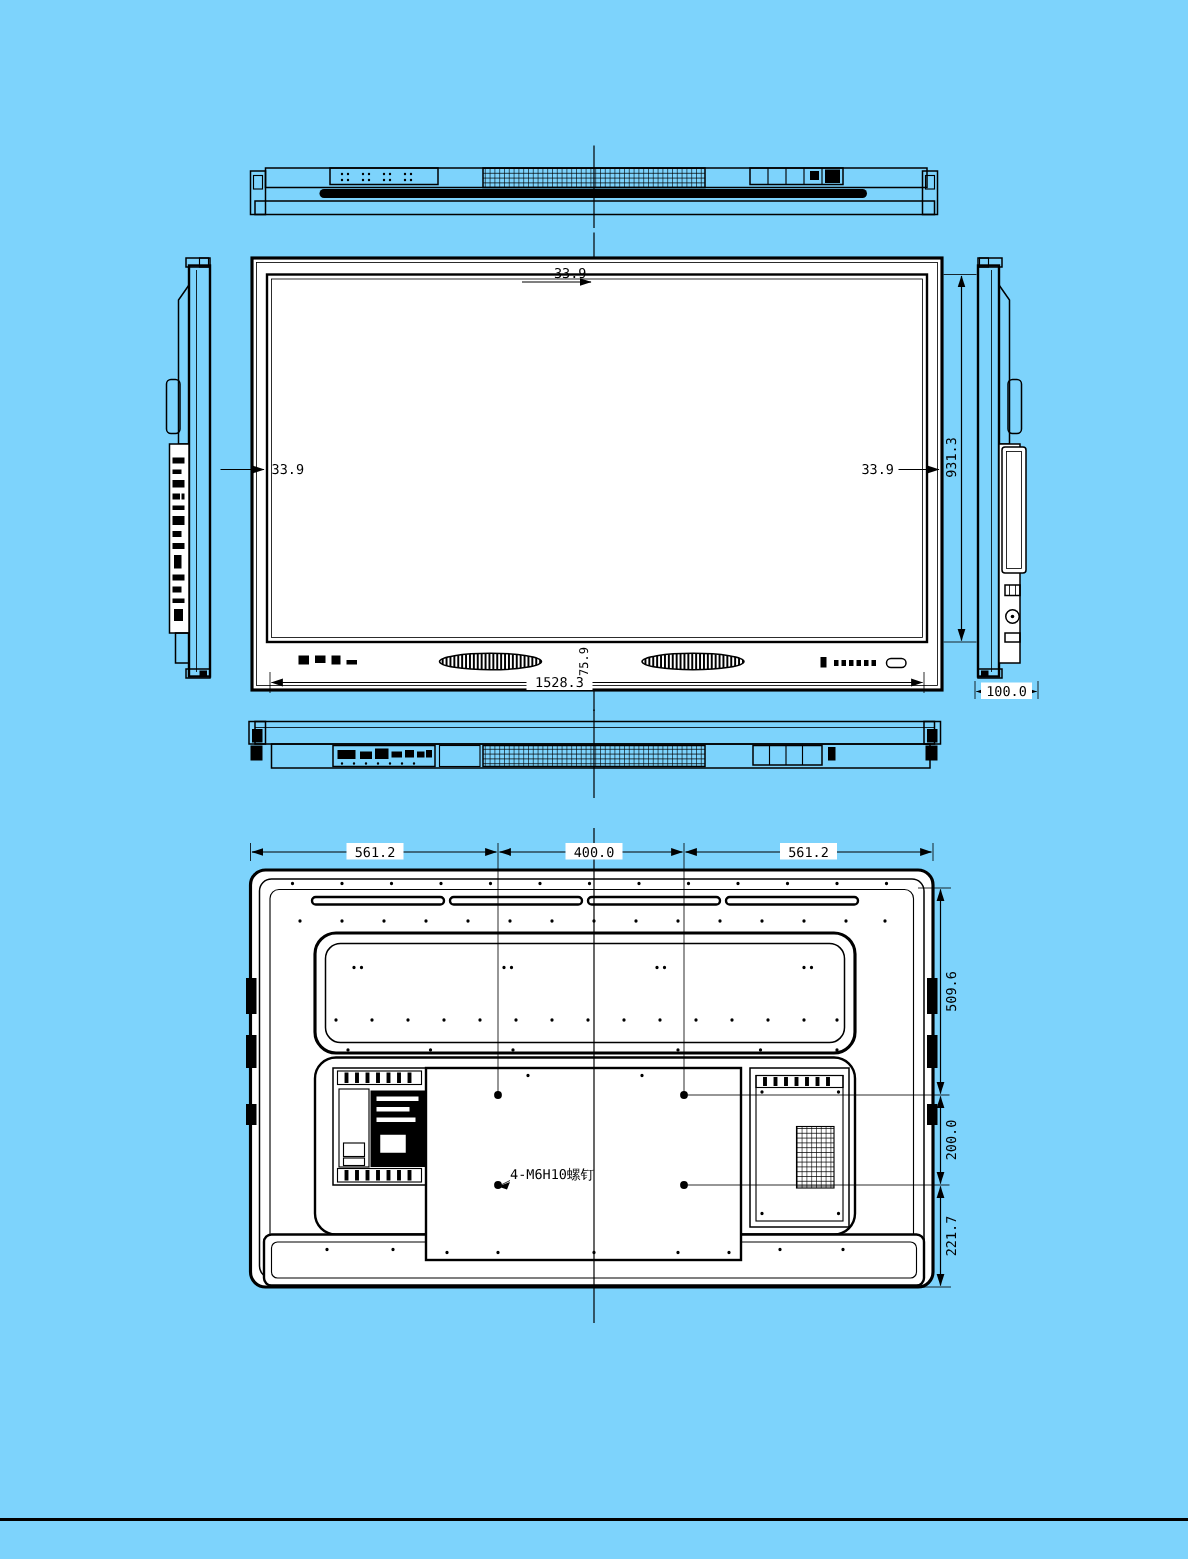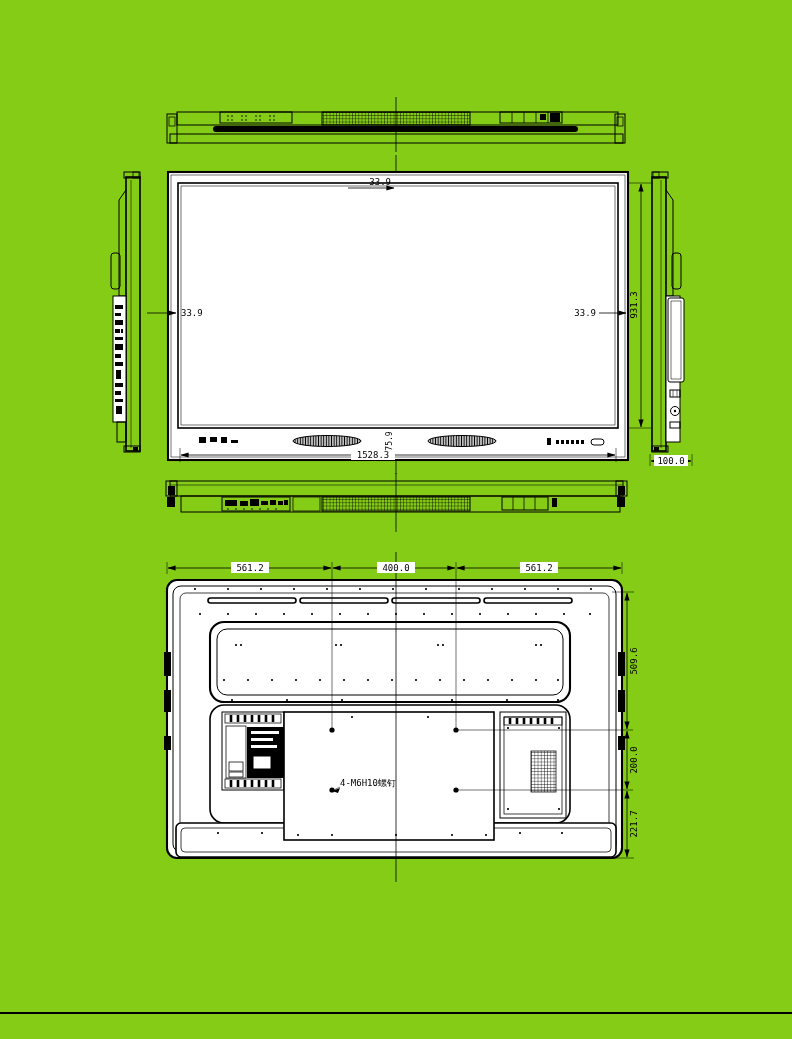--- a/index.html
+++ b/index.html
@@ -1,16 +1,16 @@
 <!DOCTYPE html>
 <html><head>
 <meta charset="utf-8">
 <style>
   html,body{margin:0;padding:0;background:#fff;}
-  .page{position:relative;width:792px;height:1039px;background:#84cc16;overflow:hidden;
+  .page{position:relative;width:792px;height:1039px;background:#7dd3fc;overflow:hidden;
         font-family:"DejaVu Sans Mono","DejaVu Sans",sans-serif;}
   svg{display:block}
   .k05{stroke:#000;stroke-width:.55}
   .k07{stroke:#000;stroke-width:.75}
   .k1{stroke:#000;stroke-width:1}
   .k15{stroke:#000;stroke-width:1.6}
   .k2{stroke:#000;stroke-width:2.1}
   .kdim{stroke:#000;stroke-width:.8}
   .dot{stroke:#000;stroke-width:2.2;stroke-linecap:round}
   .dotsm{stroke:#000;stroke-width:1.6;stroke-linecap:round}

